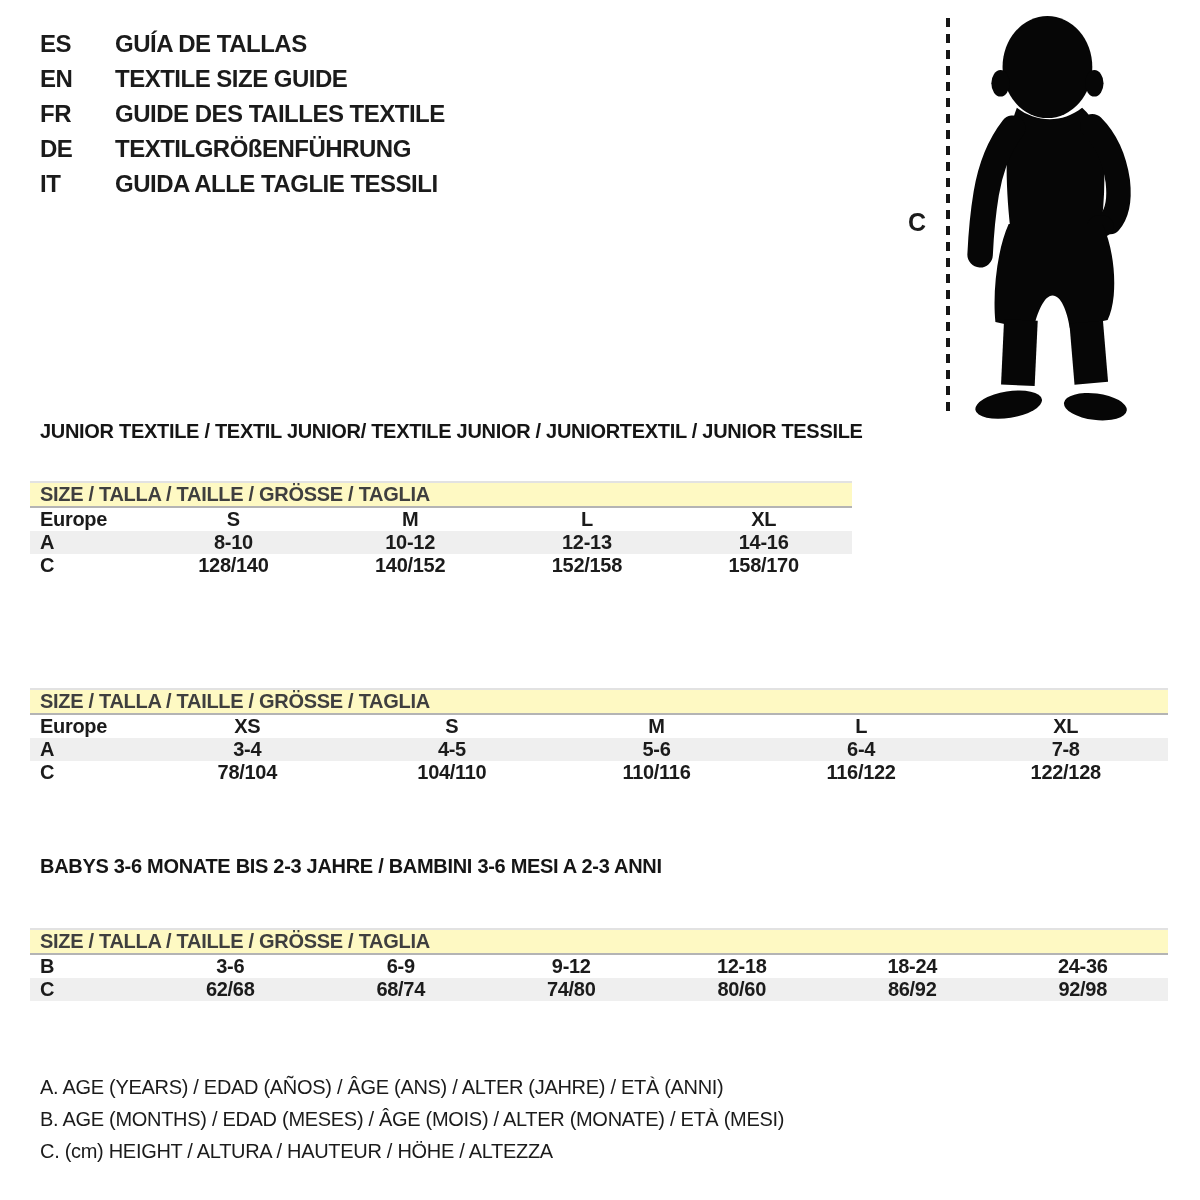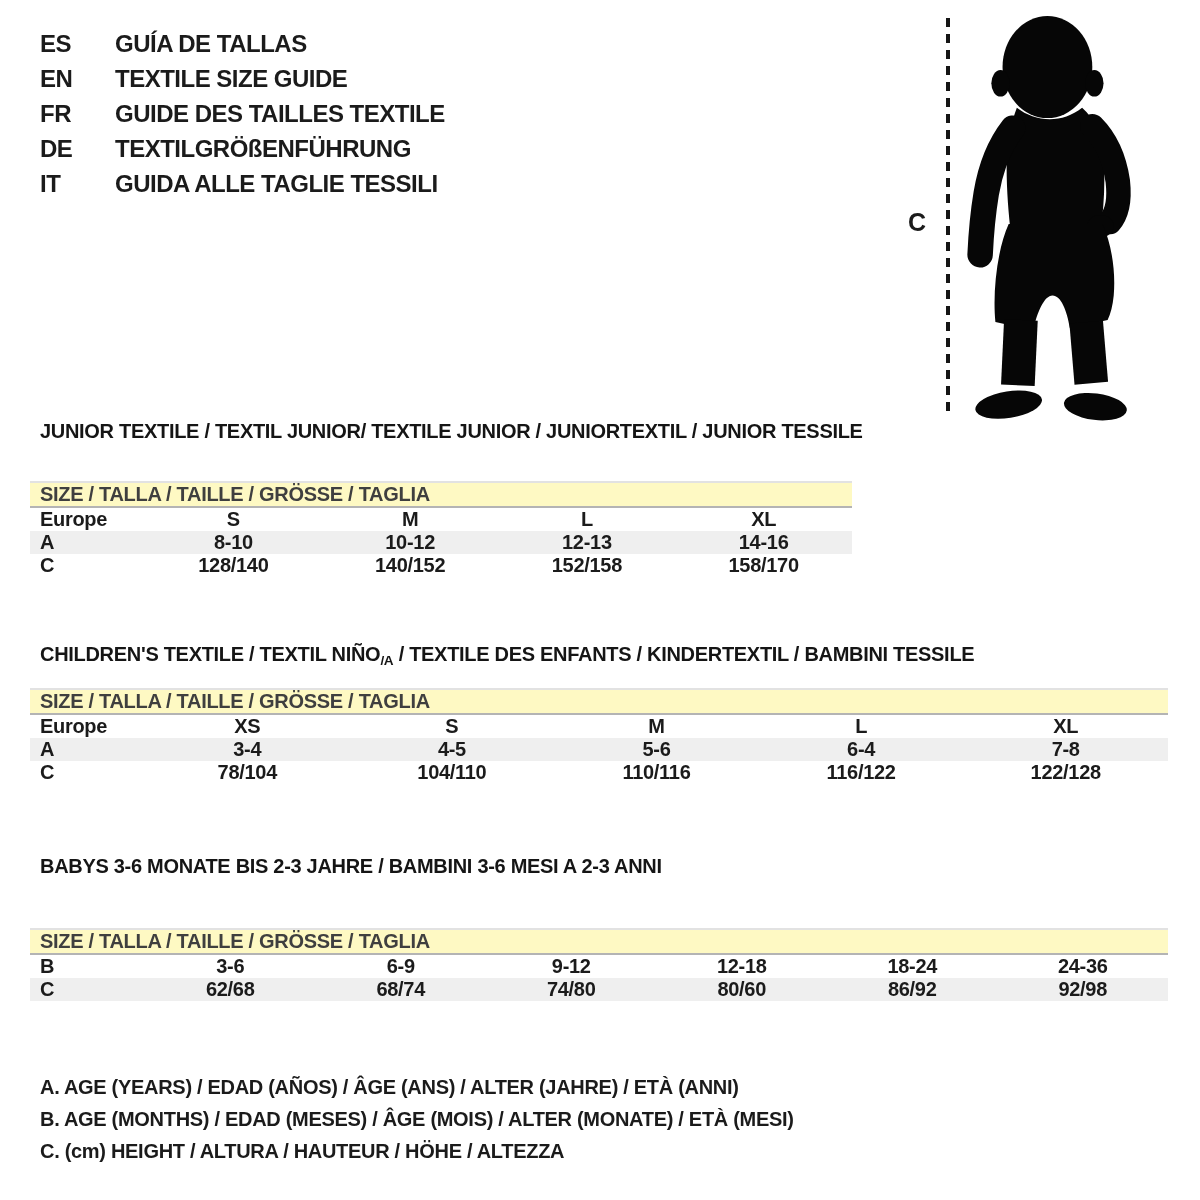--- a/index.html
+++ b/index.html
@@ -39,21 +39,21 @@
   .tlabel{padding-left:10px;font-size:20px;font-weight:700;letter-spacing:-0.3px;}
   .tcell{text-align:center;font-size:20px;font-weight:700;letter-spacing:-0.3px;}
   .title-junior{top:420px;}
   .table-junior{top:481px;width:822px;}
   .title-children{top:643px;}
   .table-children{top:688px;width:1138px;}
   .title-babies{top:850px;}
   .table-babies{top:928px;width:1138px;}
   
   .legend{position:absolute;left:40px;top:1076px;}
-  .legend-line{height:22px;margin-bottom:10px;font-size:20px;font-weight:700;letter-spacing:-0.3px;white-space:nowrap;}
+  .legend-line{height:22px;margin-bottom:10px;font-size:20px;font-weight:400;letter-spacing:-0.3px;white-space:nowrap;}
 </style>
 </head>
 <body>
 
 <div class="canvas">
 
   <div class="langs">
     <div class="lang-row">
       <span class="lang-code">ES</span>
       <span class="lang-title">GUÍA DE TALLAS</span>
@@ -118,21 +118,20 @@
         <div class="trow" style="grid-template-columns: 115px repeat(4, 1fr);">
           <div class="tlabel">C</div>
           <div class="tcell">128/140</div>
           <div class="tcell">140/152</div>
           <div class="tcell">152/158</div>
           <div class="tcell">158/170</div>
         </div>
       </div>
   </div>
 
-  <div class="sec-title title-children"><span>CHILDREN'S TEXTILE / TEXTIL NIÑO</span><span class="subsc">/A</span><span> / TEXTILE DES ENFANTS / KINDERTEXTIL / BAMBINI TESSILE</span></div>
   <div class="table table-children">
     <div class="thead">SIZE / TALLA / TAILLE / GRÖSSE / TAGLIA</div>
     <div>
         <div class="trow" style="grid-template-columns: 115px repeat(5, 1fr);">
           <div class="tlabel">Europe</div>
           <div class="tcell">XS</div>
           <div class="tcell">S</div>
           <div class="tcell">M</div>
           <div class="tcell">L</div>
           <div class="tcell">XL</div>

